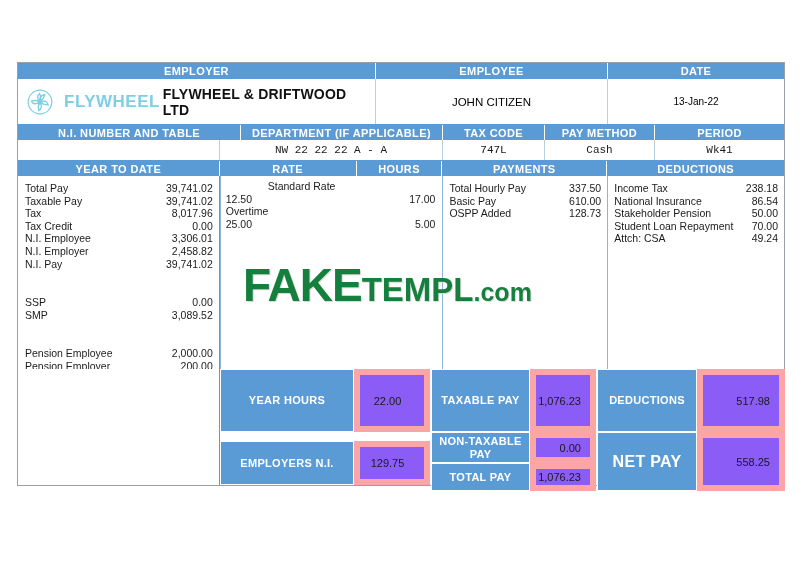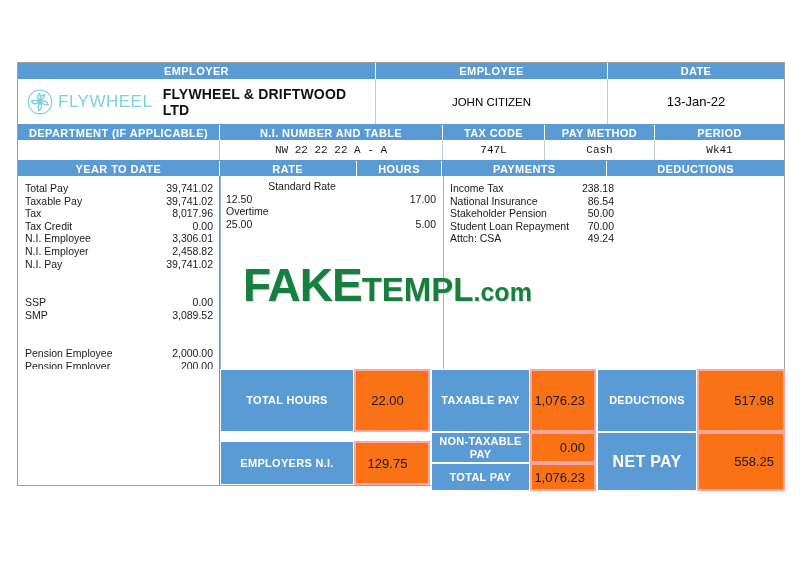--- a/index.html
+++ b/index.html
@@ -40,27 +40,27 @@
   
   .r-title{height:16px;}
   .r-ident{height:46px;border-bottom:1px solid #5b9bd5;}
   .r-sub{height:15px;}
   .r-subval{height:21px;border-bottom:1px solid #5b9bd5;font-family:Liberation Mono, monospace;}
   .r-cols{height:15px;}
 
   
   .id-employer{width:358px;display:flex;align-items:center;box-sizing:border-box;border-right:1px solid #b9cde5;}
   .id-employee{width:232px;display:flex;align-items:center;justify-content:center;box-sizing:border-box;border-right:1px solid #b9cde5;font-size:11.5px;}
-  .id-date{width:176px;display:flex;align-items:center;justify-content:center;box-sizing:border-box;font-size:13px;}
+  .id-date{width:176px;display:flex;align-items:center;justify-content:center;box-sizing:border-box;font-size:10px;}
 
   .logo-wrap{display:flex;align-items:center;padding-left:9px;width:146px;box-sizing:border-box;}
   .logo-mark{width:26px;height:26px;flex:0 0 26px;}
   .logo-word{
-    font-size:17px;font-weight:normal;color:#7ecfe3;letter-spacing:.5px;
-    margin-left:5px;
+    font-size:17px;font-weight:bold;color:#7ecfe3;letter-spacing:.5px;
+    margin-left:11px;
   }
   .emp-name{font-size:14px;font-weight:bold;color:#111;letter-spacing:.2px;}
 
   
   .body-area{position:relative;height:306px;display:flex;box-sizing:border-box;}
   .col-ytd{width:202px;box-sizing:border-box;border-right:1px solid #5b9bd5;position:relative;}
   .col-rate{width:223px;box-sizing:border-box;position:relative;}
   .col-pay{width:165px;box-sizing:border-box;position:relative;}
   .col-ded{width:177px;box-sizing:border-box;position:relative;}
 
@@ -85,24 +85,24 @@
   
   .summary{position:absolute;left:202px;top:306px;width:565px;height:116px;}
   .sblock{position:absolute;box-sizing:border-box;}
   .blue{
     background:#5b9bd5;color:#fff;font-weight:bold;text-align:center;
     display:flex;align-items:center;justify-content:center;
     font-size:11px;letter-spacing:.3px;line-height:13px;
     border:1px solid #ffffff;
   }
   .white{
-    background:#f97316;color:#1a1a1a;font-size:13px;
+    background:#8b5cf6;color:#1a1a1a;font-size:11px;
     display:flex;align-items:center;justify-content:flex-end;
     padding-right:9px;
-    border:2px solid #fca5a5;
+    border:6px solid #fca5a5;
   }
   .netpay{font-size:16px;line-height:18px;}
 
   
   .ytd-bottom{position:absolute;left:0;top:306px;width:202px;height:116px;border-right:1px solid #5b9bd5;box-sizing:border-box;background:#fff;}
 
   
   .watermark{
     position:absolute;left:243px;top:258px;
     font-weight:bold;color:#15803d;
@@ -143,22 +143,22 @@
           </svg>
           <span class="logo-word">FLYWHEEL</span>
         </div>
         <span class="emp-name">FLYWHEEL &amp; DRIFTWOOD LTD</span>
       </div>
       <div class="id-employee">JOHN CITIZEN</div>
       <div class="id-date">13-Jan-22</div>
     </div>
 
     <div class="row r-sub">
+      <div class="hdr" style="width:223px;">N.I. NUMBER AND TABLE</div>
       <div class="hdr" style="width:202px;">DEPARTMENT (IF APPLICABLE)</div>
-      <div class="hdr" style="width:223px;">N.I. NUMBER AND TABLE</div>
       <div class="hdr" style="width:102px;">TAX CODE</div>
       <div class="hdr" style="width:110px;">PAY METHOD</div>
       <div class="hdr" style="width:129px;">PERIOD</div>
     </div>
 
     <div class="row r-subval">
       <div class="cell" style="width:202px;"></div>
       <div class="cell" style="width:223px;">NW 22 22 22 A - A</div>
       <div class="cell" style="width:102px;">747L</div>
       <div class="cell" style="width:110px;">Cash</div>
@@ -239,20 +239,37 @@
           </div>
           <div class="rate-name" style="text-align:left;padding-right:0;">Overtime</div>
           <div class="rate-line">
             <span>25.00</span>
             <span class="rv">5.00</span>
           </div>
         </div>
         <div class="vrule" style="left:0px;height:202px;"></div>
       </div>
 
+      <div class="col-pay">
+        <div class="lines">
+          <div class="line">
+            <span class="lbl">Total Hourly Pay</span>
+            <span class="val">337.50</span>
+          </div>
+          <div class="line">
+            <span class="lbl">Basic Pay</span>
+            <span class="val">610.00</span>
+          </div>
+          <div class="line">
+            <span class="lbl">OSPP Added</span>
+            <span class="val">128.73</span>
+          </div>
+        </div>
+        <div class="vrule" style="left:0px;height:202px;"></div>
+      </div>
 
       <div class="col-ded">
         <div class="lines">
           <div class="line">
             <span class="lbl">Income Tax</span>
             <span class="val">238.18</span>
           </div>
           <div class="line">
             <span class="lbl">National Insurance</span>
             <span class="val">86.54</span>
@@ -271,21 +288,21 @@
           </div>
         </div>
         <div class="vrule" style="left:0px;height:202px;"></div>
       </div>
     </div>
 
     <div class="ytd-bottom"></div>
 
     <div class="summary">
 
-      <div class="sblock blue" style="left:0px;top:0px;width:134px;height:63px;">TOTAL HOURS</div>
+      <div class="sblock blue" style="left:0px;top:0px;width:134px;height:63px;">YEAR HOURS</div>
       <div class="sblock white" style="left:134px;top:0px;width:76px;height:63px;justify-content:center;">22.00</div>
 
       <div class="sblock blue" style="left:0px;top:72px;width:134px;height:44px;">EMPLOYERS N.I.</div>
       <div class="sblock white" style="left:134px;top:72px;width:76px;height:44px;justify-content:center;">129.75</div>
 
       <div class="sblock blue" style="left:211px;top:0px;width:99px;height:63px;">TAXABLE PAY</div>
       <div class="sblock white" style="left:310px;top:0px;width:66px;height:63px;">1,076.23</div>
 
       <div class="sblock blue" style="left:211px;top:63px;width:99px;height:31px;">NON-TAXABLE PAY</div>
       <div class="sblock white" style="left:310px;top:63px;width:66px;height:31px;">0.00</div>

